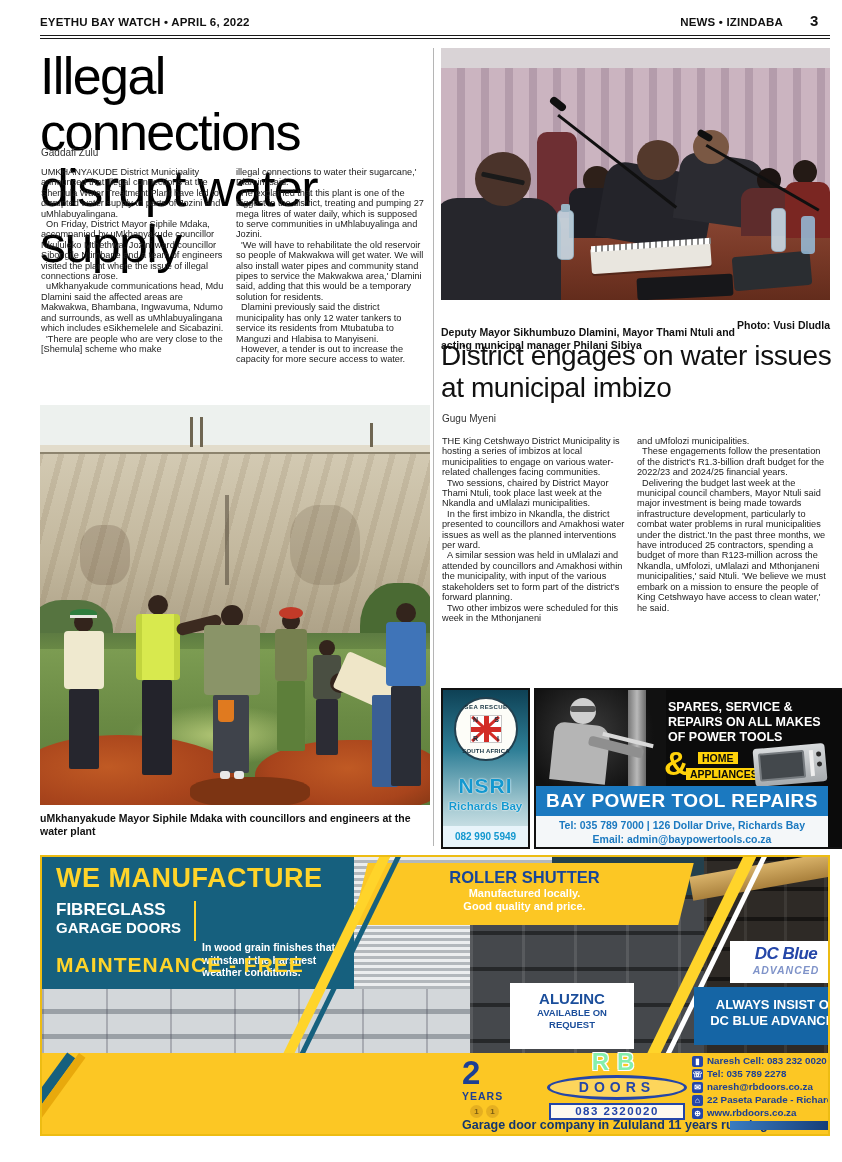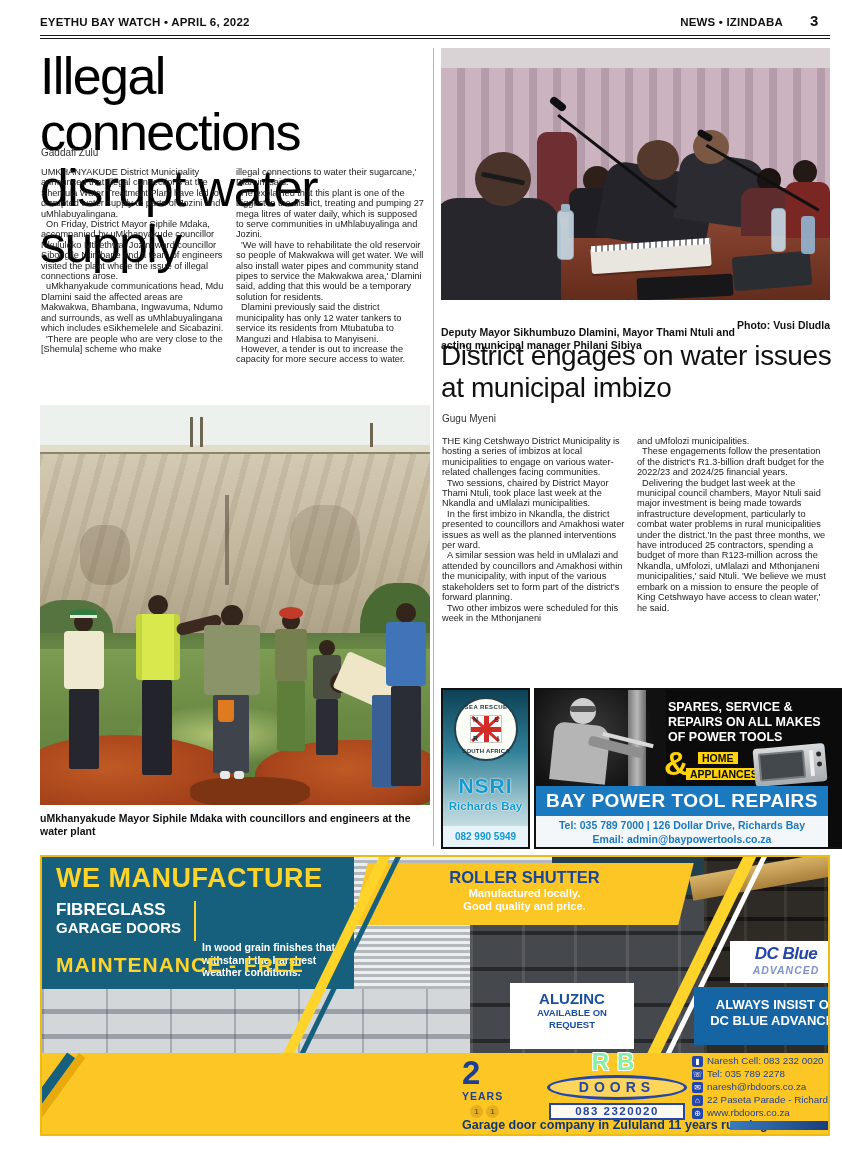--- a/index.html
+++ b/index.html
@@ -55,21 +55,21 @@
       repeating-linear-gradient(90deg, rgba(255,255,255,.10) 0 3px, transparent 3px 52px),
       repeating-linear-gradient(180deg, rgba(0,0,0,.45) 0 4px, transparent 4px 36px),
       #45484c; }
   .shutter { background:repeating-linear-gradient(180deg,#eceeef 0 3px,#b3b8bc 3px 6px); }
   .door-brown { background:
       repeating-linear-gradient(90deg, rgba(255,255,255,.07) 0 3px, transparent 3px 40px),
       repeating-linear-gradient(180deg, rgba(0,0,0,.5) 0 4px, transparent 4px 30px),
       #2e2a26; }
   .stripe { position:absolute; transform:rotate(26deg); }
   .navy { color:#1c3f94; }
-  .rb-contact-row { position:absolute; left:650px; font-size:9.8px; font-weight:normal; color:#1c3f94; white-space:nowrap; }
+  .rb-contact-row { position:absolute; left:650px; font-size:9.8px; font-weight:bold; color:#1c3f94; white-space:nowrap; }
   .rb-ic { display:inline-block; width:11px; height:11px; background:#2446a8; color:#fff; border-radius:2px;
            font-size:8px; line-height:11px; text-align:center; margin-right:4px; vertical-align:middle; }
 </style>
 </head>
 <body>
 
 <div class="page">
 
   <div class="abs mast" style="left:40px; top:16px;">EYETHU BAY WATCH • APRIL 6, 2022</div>
   <div class="abs mast" style="left:663px; top:16px; width:120px; text-align:right;">NEWS • IZINDABA</div>

